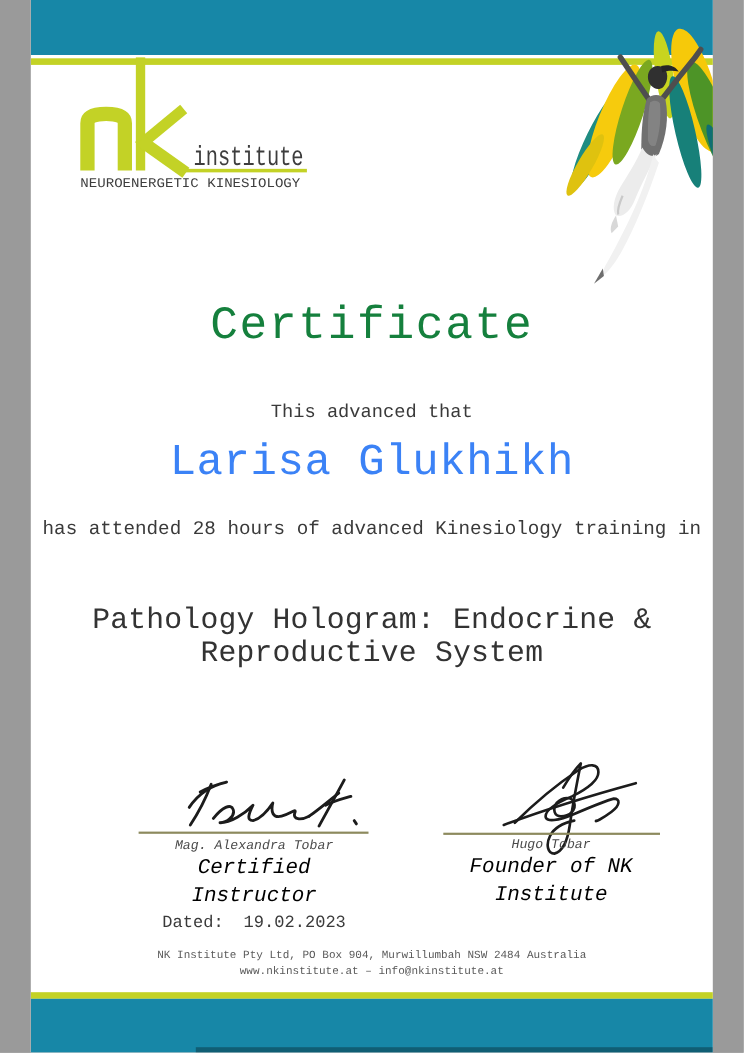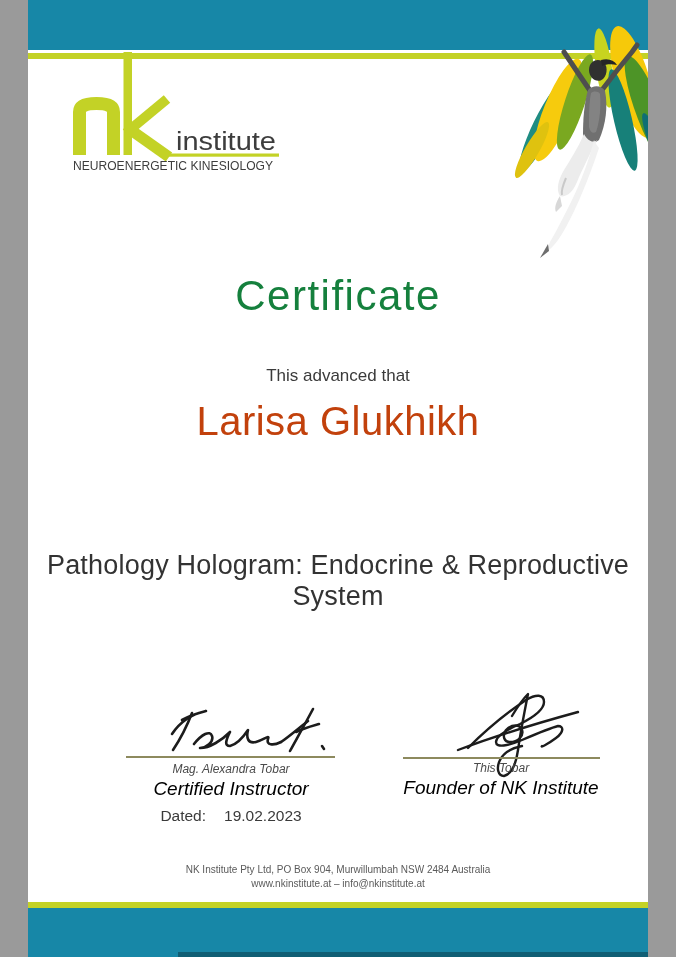--- a/index.html
+++ b/index.html
@@ -1,34 +1,34 @@
 <!DOCTYPE html>
 <html><head>
 <meta charset="utf-8">
 <style>
   html,body{margin:0;padding:0;background:#9a9a9a;}
   .page{
     position:relative;width:620px;height:957px;margin:0 auto;
     background:#ffffff;overflow:hidden;
-    font-family:Liberation Sans, sans-serif;color:#3a3a3a;
+    font-family:Liberation Mono, monospace;color:#3a3a3a;
   }
   
   .top-bar{position:absolute;left:0;top:0;width:670px;height:50px;background:#1787A7;}
   .top-line{position:absolute;left:0;top:53px;width:670px;height:6px;background:#C3D226;}
   .bottom-line{position:absolute;left:0;top:902px;width:676px;height:6px;background:#C3D226;}
   .bottom-bar{position:absolute;left:0;top:908px;width:676px;height:49px;background:#1787A7;}
   .bottom-dark{position:absolute;left:150px;right:0;bottom:0;height:5px;background:rgba(0,0,0,0.30);}
   
   .logo{position:absolute;left:40px;top:52px;width:215px;height:125px;}
   .sr-only{position:absolute;width:1px;height:1px;overflow:hidden;clip:rect(0 0 0 0);white-space:nowrap;}
   
   .cline{position:absolute;left:0;right:0;text-align:center;}
   .title{top:272px;font-size:42px;letter-spacing:1.5px;color:#15803d;font-weight:400;}
   .certifies{top:366px;font-size:17px;color:#3a3a3a;}
-  .recipient{top:399px;font-size:40px;letter-spacing:0.5px;color:#c2410c;}
+  .recipient{top:399px;font-size:40px;letter-spacing:0.5px;color:#3b82f6;}
   .attended{top:471px;font-size:17.5px;color:#3a3a3a;}
   .course{top:550px;font-size:27px;letter-spacing:0.2px;color:#333;}
   
   .sig-line{position:absolute;height:2px;background:#8D8A5E;}
   .sig-line-left{left:98px;top:756px;width:209px;}
   .sig-line-right{left:375px;top:757px;width:197px;}
   .sig-svg{position:absolute;}
   .sig-block{position:absolute;text-align:center;line-height:1.28;}
   .sig-block-left{left:93px;top:762px;width:220px;}
   .sig-block-right{left:373px;top:761px;width:200px;}
@@ -90,20 +90,21 @@
       <path d="M98,132 C93,152 85,174 75,194 C68,208 61,222 54,234 L50,244 C57,240 64,230 70,219 C81,199 93,170 103,140 C101,137 99,135 98,132 Z" fill="#F1F1F1"></path>
       <path d="M70,170 C67,177 65,183 66,187" stroke="#C9C9C9" stroke-width="2" fill="none"></path>
       <path d="M64,188 C60,194 58,200 60,204 L66,198 Z" fill="#D8D8D8"></path>
       <path d="M52,236 L44,250 L53,243 Z" fill="#6E6E6E"></path>
     </g>
   </svg>
 
   <div class="cline title">Certificate</div>
   <div class="cline certifies">This advanced that</div>
   <div class="cline recipient">Larisa Glukhikh</div>
+  <div class="cline attended">has attended 28 hours of advanced Kinesiology training in</div>
   <div class="cline course">Pathology Hologram: Endocrine &amp; Reproductive System</div>
 
   <svg class="sig-svg" style="left:138px;top:700px;" width="160" height="58" viewBox="0 0 160 58">
     <g fill="none" stroke="#1c1c1c" stroke-width="2.6" stroke-linecap="round" stroke-linejoin="round">
       <path d="M6,34 C14,22 26,14 40,11 C32,13 23,16 16,20"></path>
       <path d="M26,13 C21,26 13,41 7,50"></path>
       <path d="M28,44 C36,34 44,30 46,36 C48,42 40,48 34,48 C44,48 56,40 64,32 C60,40 58,46 64,46 C72,44 78,36 82,30 C80,38 82,44 90,42 C98,40 104,34 102,39 C100,45 107,46 115,42"></path>
       <path d="M115,42 C125,35 134,27 142,21"></path>
       <path d="M147,9 C139,24 130,40 124,51"></path>
       <path d="M130,32 C138,28 146,26 153,24"></path>
@@ -122,21 +123,21 @@
   <svg class="sig-svg" style="left:422px;top:686px;" width="135" height="92" viewBox="0 0 135 92">
     <g fill="none" stroke="#1c1c1c" stroke-width="2.4" stroke-linecap="round" stroke-linejoin="round">
       <path d="M18,62 C36,44 58,26 76,14 C86,8 94,8 94,16 C94,24 82,32 70,38 C56,44 46,50 46,56 C46,62 58,60 72,54 C86,48 100,42 108,40 C114,40 114,46 106,52 C98,58 90,62 92,60"></path>
       <path d="M62,30 C68,20 74,12 78,8 C74,28 70,50 68,64 C66,78 62,88 54,90 C48,90 46,82 50,74 C54,66 62,62 72,60"></path>
       <path d="M8,64 C40,52 84,38 128,26"></path>
       <path d="M56,44 C62,38 70,38 72,44 C74,50 68,56 60,56 C54,56 52,50 56,44"></path>
     </g>
   </svg>
   <div class="sig-line sig-line-right"></div>
   <div class="sig-block sig-block-right">
-    <div class="sig-name">This Tobar</div>
+    <div class="sig-name">Hugo Tobar</div>
     <div class="sig-role">Founder of NK Institute</div>
   </div>
 
   <div class="footer">
     <div>NK Institute Pty Ltd, PO Box 904, Murwillumbah NSW 2484 Australia</div>
     <div>www.nkinstitute.at – info@nkinstitute.at</div>
   </div>
 
   <div class="bottom-line"></div>
   <div class="bottom-bar"></div>

